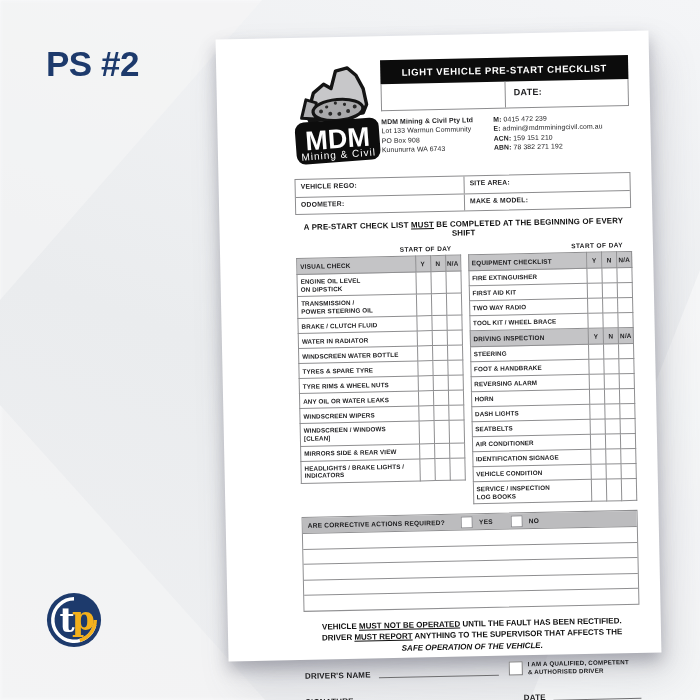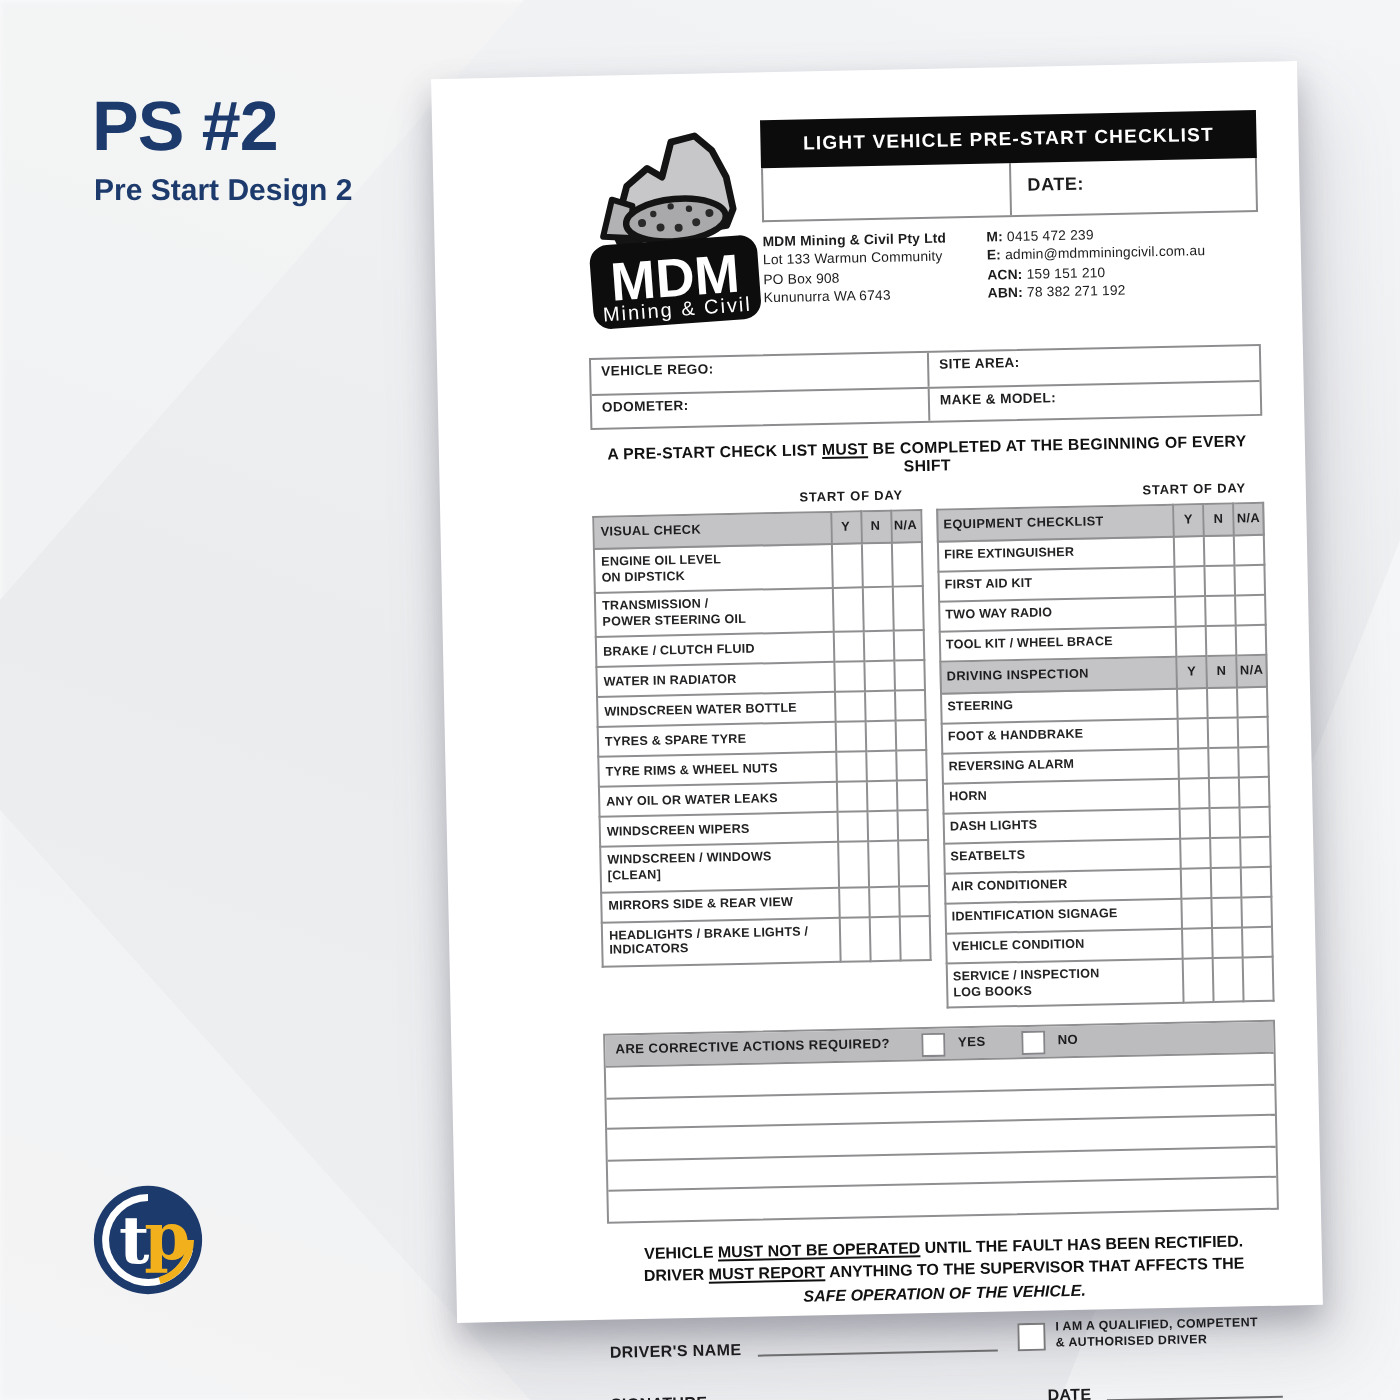--- a/index.html
+++ b/index.html
@@ -87,21 +87,20 @@
 </style>
 </head>
 <body>
 
 <div class="stage">
   <div class="bg-tri bg-tri-tl"></div>
   <div class="bg-tri bg-tri-bl"></div>
   <div class="bg-tri bg-tri-br"></div>
 
   <div class="ps-title">PS #2</div>
-  <div class="ps-sub">Pre Start Design 2</div>
 
   <svg class="tp-logo" viewBox="0 0 60 60">
     <circle cx="30" cy="30" r="28" fill="#1d3a6c"></circle>
     <path d="M30 8 A22 22 0 1 0 51.5 35" fill="none" stroke="#ffffff" stroke-width="3.6"></path>
     <path d="M52 30 A22 22 0 0 1 36 51" fill="none" stroke="#f2b01c" stroke-width="3.6"></path>
     <text x="15" y="42" font-family="DejaVu Serif, serif" font-size="34" font-weight="bold" fill="#ffffff">t</text>
     <text x="28" y="40" font-family="DejaVu Serif, serif" font-size="34" font-weight="bold" fill="#f2b01c">p</text>
   </svg>
 
   <div class="paper">

